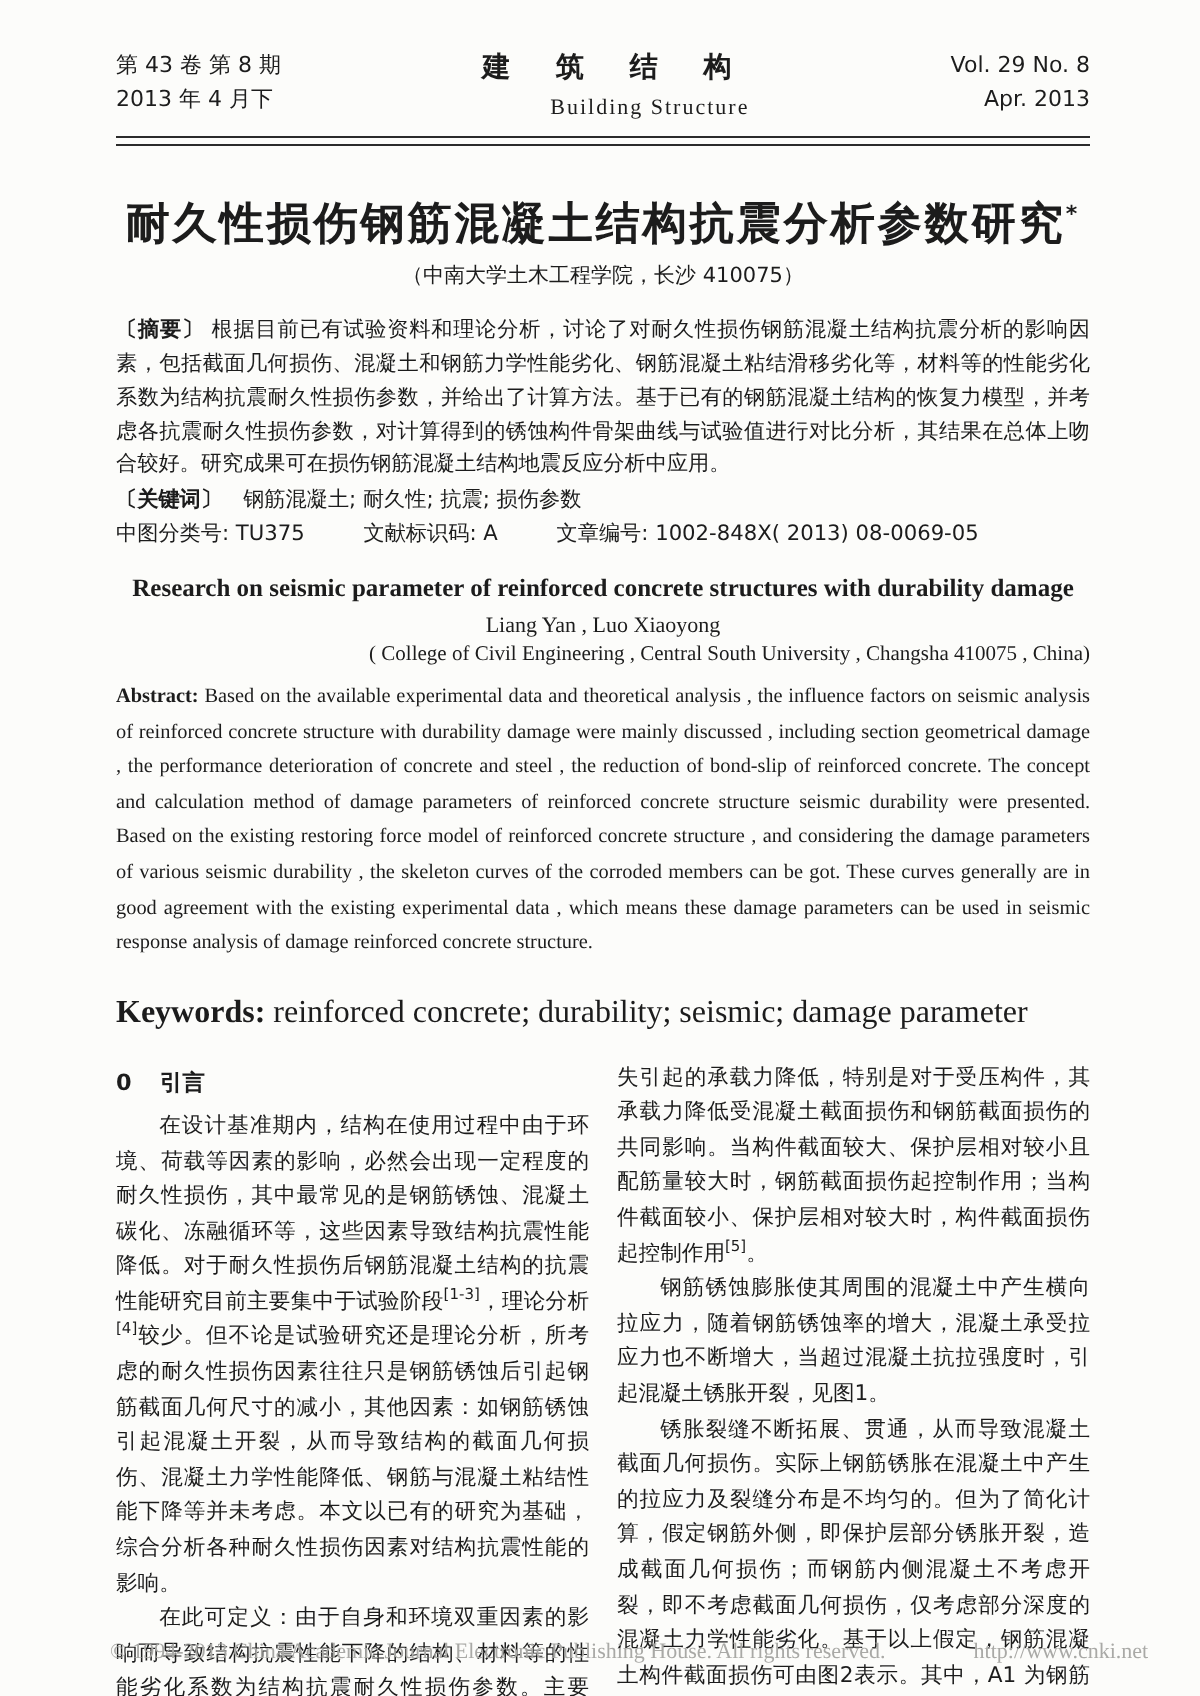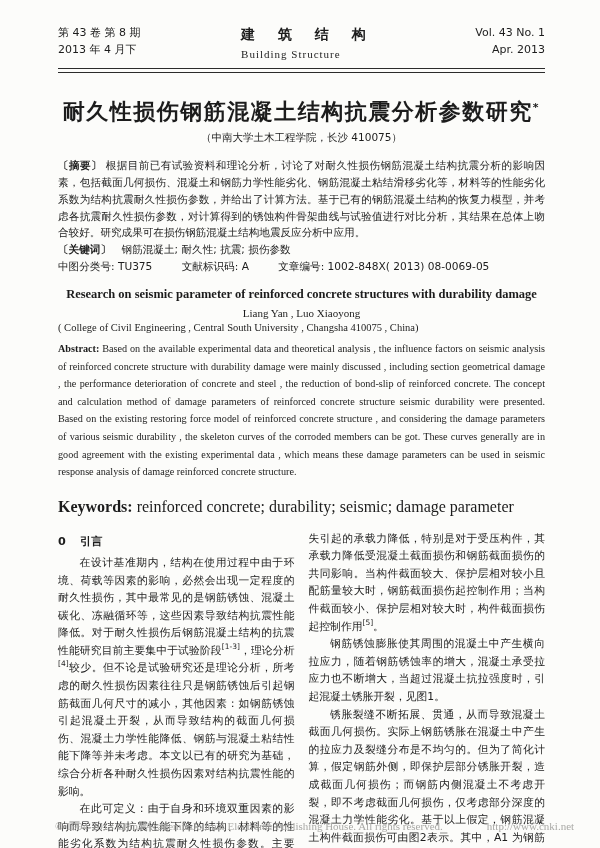--- a/index.html
+++ b/index.html
@@ -12,21 +12,21 @@
     color:#1c1c1c;
     font-family:"DejaVu Sans",sans-serif;
     overflow:hidden;
     box-sizing:border-box;
   }
   .content{padding:24px 55px 0 58px;}
 
   
   .journal-header{display:flex;justify-content:space-between;align-items:flex-start;font-size:11px;line-height:1.55;}
   .jh-left{text-align:left;}
-  .jh-center{text-align:left;}
+  .jh-center{text-align:right;}
   .jh-right{text-align:right;}
   .jh-cn-name{font-size:14px;font-weight:bold;letter-spacing:9px;}
   .jh-en-name{font-family:"Liberation Serif",serif;font-size:11px;letter-spacing:1px;}
   .header-rule{height:3px;border-top:1.4px solid #2b2b2b;border-bottom:1.4px solid #2b2b2b;margin-top:5px;}
 
   
   .paper-title{margin-top:24px;text-align:center;font-size:22px;font-weight:bold;letter-spacing:1.5px;}
   .paper-title sup{font-size:11px;}
   .authors-cn{margin-top:9px;text-align:center;font-size:13px;font-weight:bold;letter-spacing:2px;}
   .affil-cn{margin-top:4px;text-align:center;font-size:10.5px;}
@@ -36,21 +36,21 @@
   .ab-label{font-weight:bold;}
   .kw-line{font-size:10.6px;margin-top:2px;}
   .clc-line{font-size:10.6px;margin-top:3px;}
   .clc-line span{margin-right:26px;}
   .clc-line span:last-child{margin-right:0;}
 
   
   .english-block{font-family:"Liberation Serif",serif;margin-top:12px;}
   .en-title{text-align:center;font-size:12.5px;font-weight:bold;line-height:1.35;}
   .en-authors{text-align:center;font-size:11px;margin-top:4px;}
-  .en-affil{text-align:left;font-size:10.5px;margin-top:3px;}
+  .en-affil{text-align:right;font-size:10.5px;margin-top:3px;}
   .en-abstract{margin-top:7px;font-size:10.2px;line-height:1.72;text-align:justify;}
   .en-abstract b{font-weight:bold;}
   .en-keywords{font-size:16px;margin-top:17px;}
   .en-keywords b{font-weight:bold;}
 
   
   .columns{display:flex;gap:14px;margin-top:14px;}
   .col{width:50%;font-size:10.8px;line-height:1.63;text-align:justify;}
   .body-heading{font-weight:bold;font-size:11.2px;margin:3px 0 3px 0;}
   .body-heading .h-num{display:inline-block;min-width:22px;}
@@ -75,21 +75,21 @@
     <div class="journal-header">
       <div class="jh-left">
         <div>第 43 卷 第 8 期</div>
         <div>2013 年 4 月下</div>
       </div>
       <div class="jh-center">
         <div class="jh-cn-name">建 筑 结 构</div>
         <div class="jh-en-name">Building Structure</div>
       </div>
       <div class="jh-right">
-        <div>Vol. 43 No. 1</div>
+        <div>Vol. 29 No. 8</div>
         <div>Apr.  2013</div>
       </div>
     </div>
     <div class="header-rule"></div>
 
     <div class="paper-title"><span>耐久性损伤钢筋混凝土结构抗震分析参数研究</span><sup>*</sup></div>
     <div class="affil-cn">（中南大学土木工程学院，长沙 410075）</div>
 
     <div class="abstract-cn"><span class="ab-label">〔摘要〕</span> <span>根据目前已有试验资料和理论分析，讨论了对耐久性损伤钢筋混凝土结构抗震分析的影响因素，包括截面几何损伤、混凝土和钢筋力学性能劣化、钢筋混凝土粘结滑移劣化等，材料等的性能劣化系数为结构抗震耐久性损伤参数，并给出了计算方法。基于已有的钢筋混凝土结构的恢复力模型，并考虑各抗震耐久性损伤参数，对计算得到的锈蚀构件骨架曲线与试验值进行对比分析，其结果在总体上吻合较好。研究成果可在损伤钢筋混凝土结构地震反应分析中应用。</span></div>
     <div class="kw-line"><span class="ab-label">〔关键词〕</span>　<span>钢筋混凝土; 耐久性; 抗震; 损伤参数</span></div>

